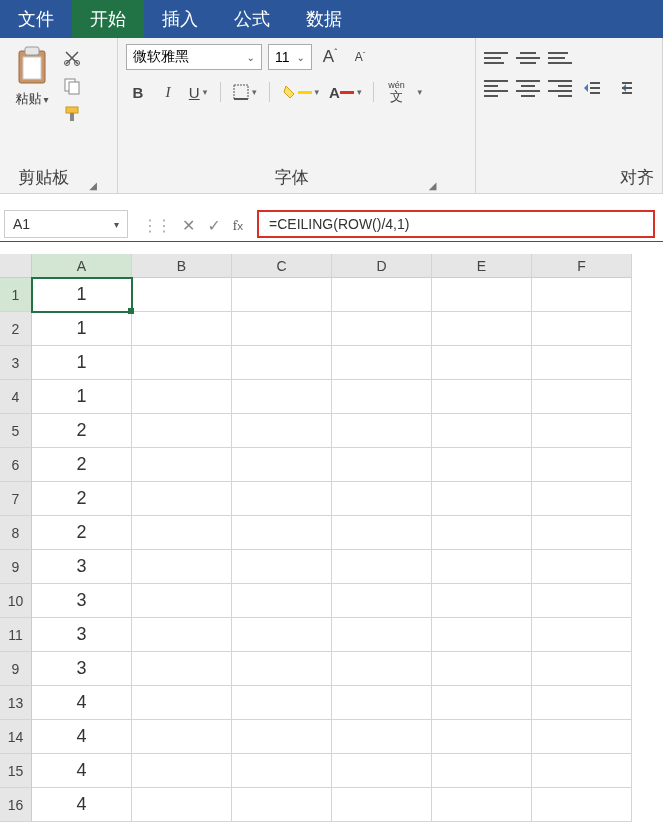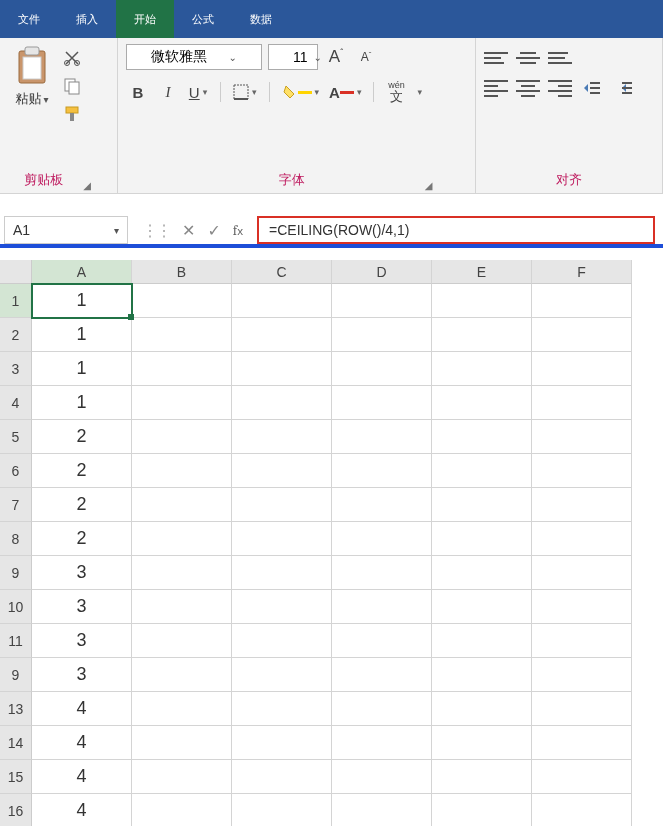--- a/index.html
+++ b/index.html
@@ -1,56 +1,56 @@
 <!DOCTYPE html>
 <html><head>
 <meta charset="utf-8">
 <style>
 * { margin: 0; padding: 0; box-sizing: border-box; font-family: "Microsoft YaHei", Arial, sans-serif; }
 body { background: #fff; width: 663px; height: 826px; overflow: hidden; }
 
 
 .tab-bar { background: #2b579a; display: flex; height: 38px; align-items: stretch; }
-.tab { color: #fff; padding: 12px 18px; font-size: 11px; display: flex; align-items: center; cursor: pointer; }
+.tab { color: #fff; padding: 12px 18px; font-size: 18px; display: flex; align-items: center; cursor: pointer; }
 .tab.active { background: #217346; }
 
 
 .ribbon { background: #f3f3f3; border-bottom: 1px solid #d4d4d4; height: 156px; display: flex; }
 .group { border-right: 1px solid #d4d4d4; display: flex; flex-direction: column; justify-content: space-between; padding: 6px 8px 2px 8px; }
-.group-label { text-align: center; font-size: 13px; color: #be185d; padding: 2px 0; }
+.group-label { text-align: right; font-size: 17px; color: #404040; padding: 2px 0; }
 .group-content { flex: 1; display: flex; align-items: flex-start; gap: 6px; }
 .launcher { font-size: 10px; color: #777; align-self: flex-end; margin-top: -16px; margin-right: 2px;}
 
 
 .paste-btn { display: flex; flex-direction: column; align-items: center; gap: 2px; width: 48px;}
 .paste-icon { width: 36px; height: 44px; display:flex; align-items:center; justify-content:center;}
 .paste-label { font-size: 13px; color: #333; display:flex; align-items:center; gap:2px;}
 .mini-col { display: flex; flex-direction: column; gap: 8px; padding-top:4px;}
 .mini-icon { width: 20px; height: 20px; display:flex; align-items:center; justify-content:center;}
 
 
 .font-group-content { flex-direction: column; gap: 10px; }
 .font-row { display: flex; gap: 6px; align-items: center; }
-.font-select { border: 1px solid #ababab; background: #fff; height: 26px; font-size: 14px; padding: 0 24px; display: flex; align-items: center; gap: 6px;}
+.font-select { border: 1px solid #ababab; background: #fff; height: 26px; font-size: 14px; padding: 0 6px; display: flex; align-items: center; gap: 6px;}
 .font-name { width: 136px; justify-content: space-between;}
 .font-size { width: 44px; justify-content: space-between;}
 .aa-big { font-size: 17px; }
 .aa-small { font-size: 12px; }
 .btn { display: flex; align-items: center; justify-content: center; height: 24px; min-width: 24px; padding: 0 2px; color: #444; font-size: 15px;}
 .dd { font-size: 9px; color: #666; margin-left: 3px;}
 .underline-sample { width:14px; height:3px; display:inline-block;}
 
 
 .align-col { display:flex; flex-direction:column; gap:10px; padding-top:4px;}
 .align-row { display:flex; gap:8px;}
 .align-btn { width:24px; height:20px; display:flex; flex-direction:column; justify-content:center; gap:3px;}
 .al-line { height:2px; background:#555;}
 
 
-.fbar { display: flex; height: 32px; border-bottom: 4px solid #1d4ed8; margin-top: 22px;}
+.fbar { display: flex; height: 32px; border-bottom: 1px solid #1d4ed8; margin-top: 16px;}
 .namebox { width: 124px; height: 28px; border: 1px solid #ccc; background:#fff; display:flex; align-items:center; padding: 0 8px; font-size: 14px; color:#333; justify-content: space-between; margin-left:4px;}
 .fbar-btns { display:flex; gap: 12px; margin: 0 14px; color:#888; font-size:16px; align-items:center;}
 .fx { font-size: 14px; color:#666; font-family: Cambria, serif;}
 .formula-input { flex:1; height:28px; border:2.5px solid #d93025; background:#fff; display:flex; align-items:center; padding:0 10px; font-size:14px; color:#333; margin-right:8px;}
 
 
 .grid { display: grid; grid-template-columns: 32px repeat(6, 100px); margin-top: 12px;}
 .corner { background:#e6e6e6; border-right:1px solid #ccc; border-bottom:1px solid #ccc; height:24px;}
 .colhdr { background:#e6e6e6; border-right:1px solid #d4d4d4; border-bottom:1px solid #ccc; height:24px; text-align:center; font-size:14px; color:#444; line-height:24px;}
 .rowhdr { background:#e6e6e6; border-right:1px solid #ccc; border-bottom:1px solid #d4d4d4; text-align:center; font-size:14px; color:#444; display:flex; align-items:center; justify-content:center; height:34px;}
@@ -59,22 +59,22 @@
 .cell.active::after { content:''; position:absolute; right:-3px; bottom:-3px; width:6px; height:6px; background:#217346;}
 .colhdr.sel, .rowhdr.sel { background:#d3e5d3; }
 
 .chev { font-size:10px; color:#555;}
 </style>
 </head>
 <body>
 
 <div class="tab-bar">
   <div class="tab">文件</div>
+  <div class="tab active">开始</div>
   <div class="tab">插入</div>
-  <div class="tab active">开始</div>
   <div class="tab">公式</div>
   <div class="tab">数据</div>
 </div>
 
 <div class="ribbon">
 
   <div class="group" style="width:118px;">
     <div class="group-content">
       <div class="paste-btn">
         <div class="paste-icon">

